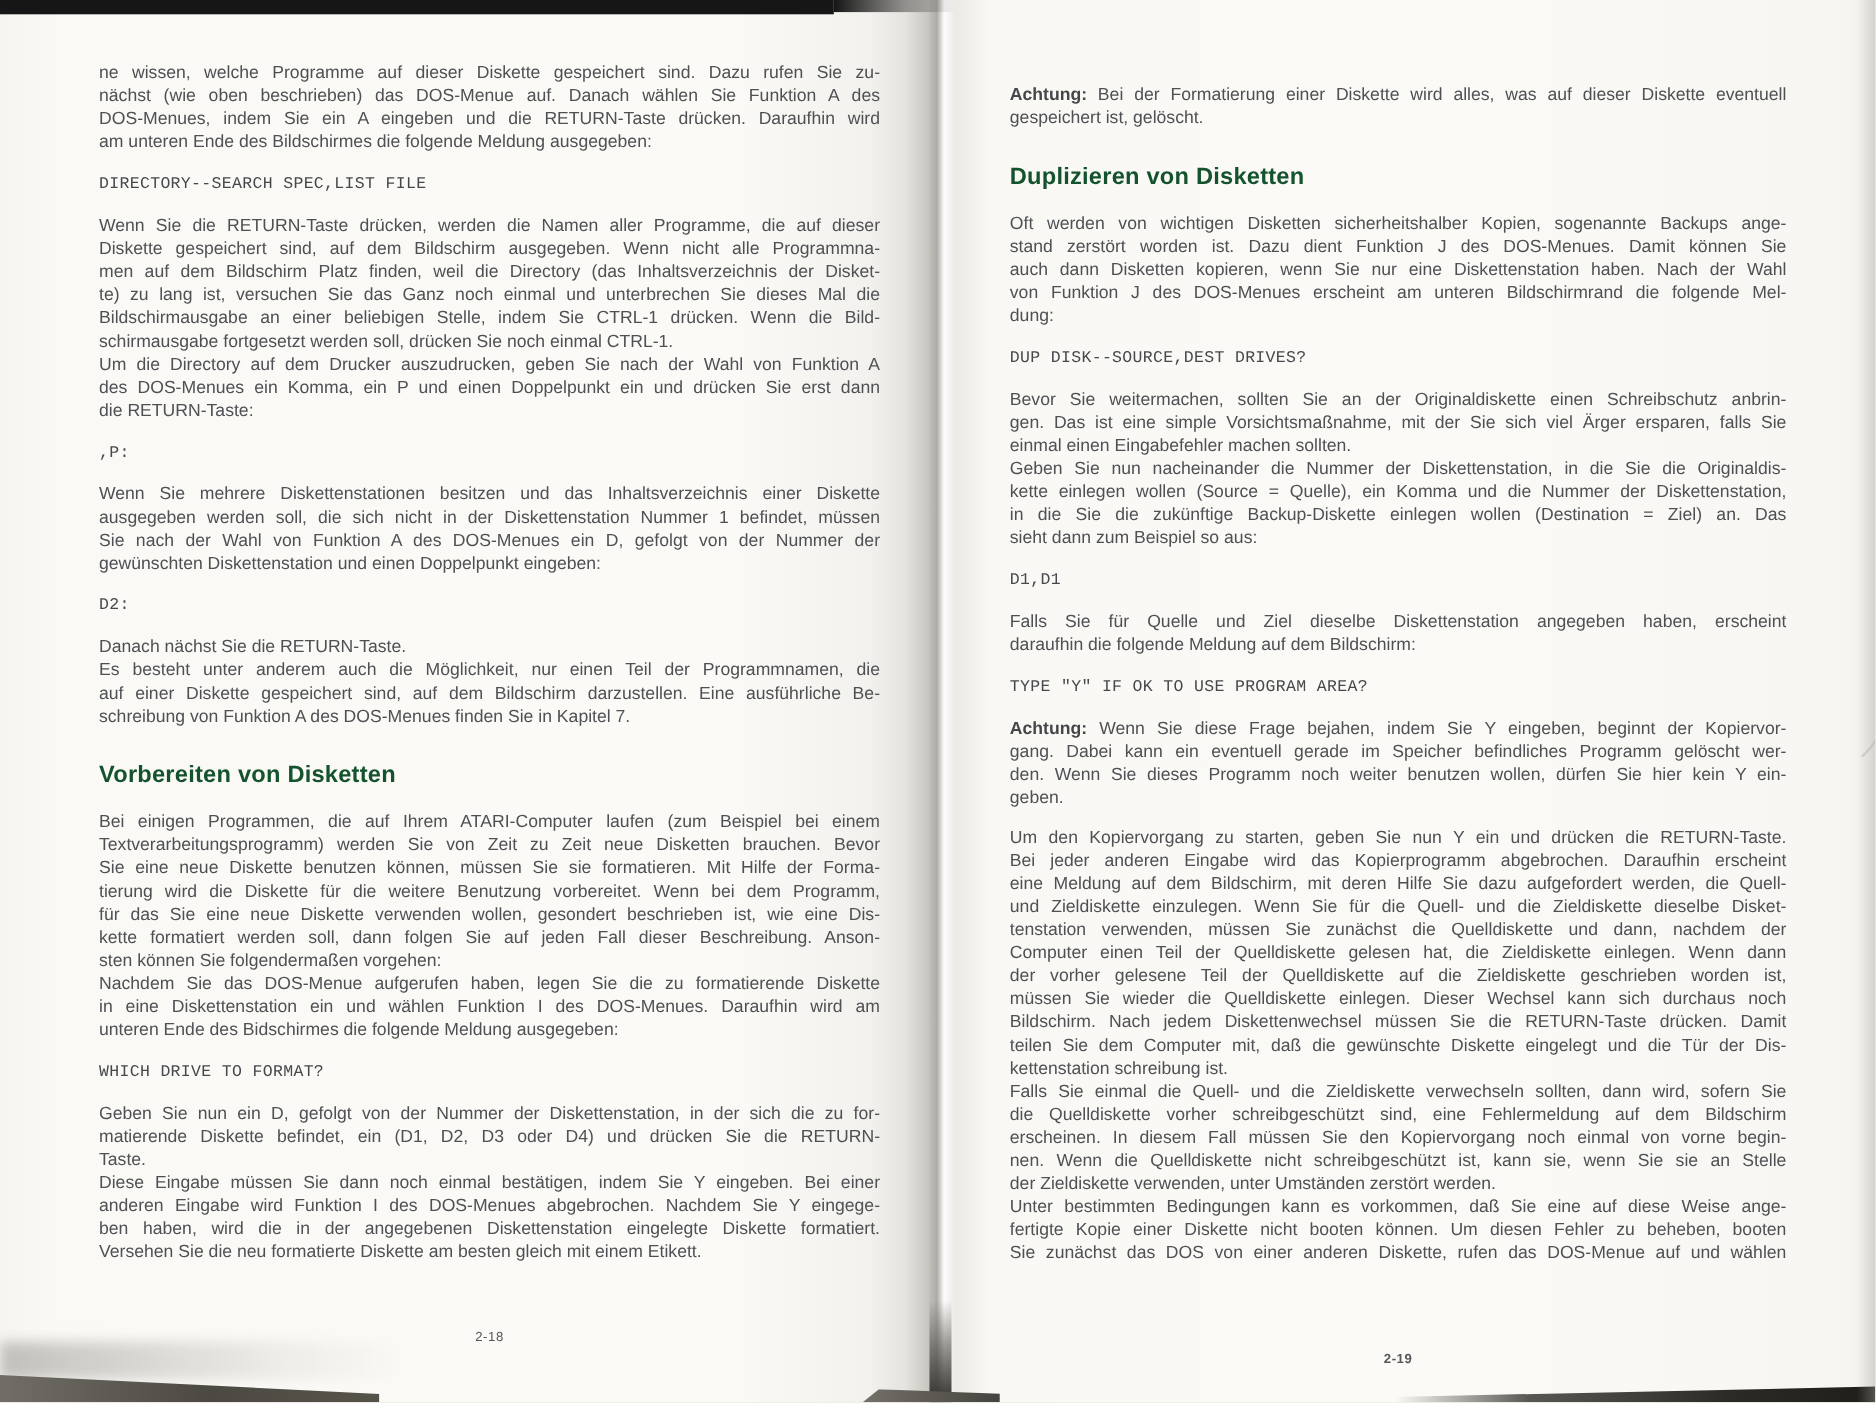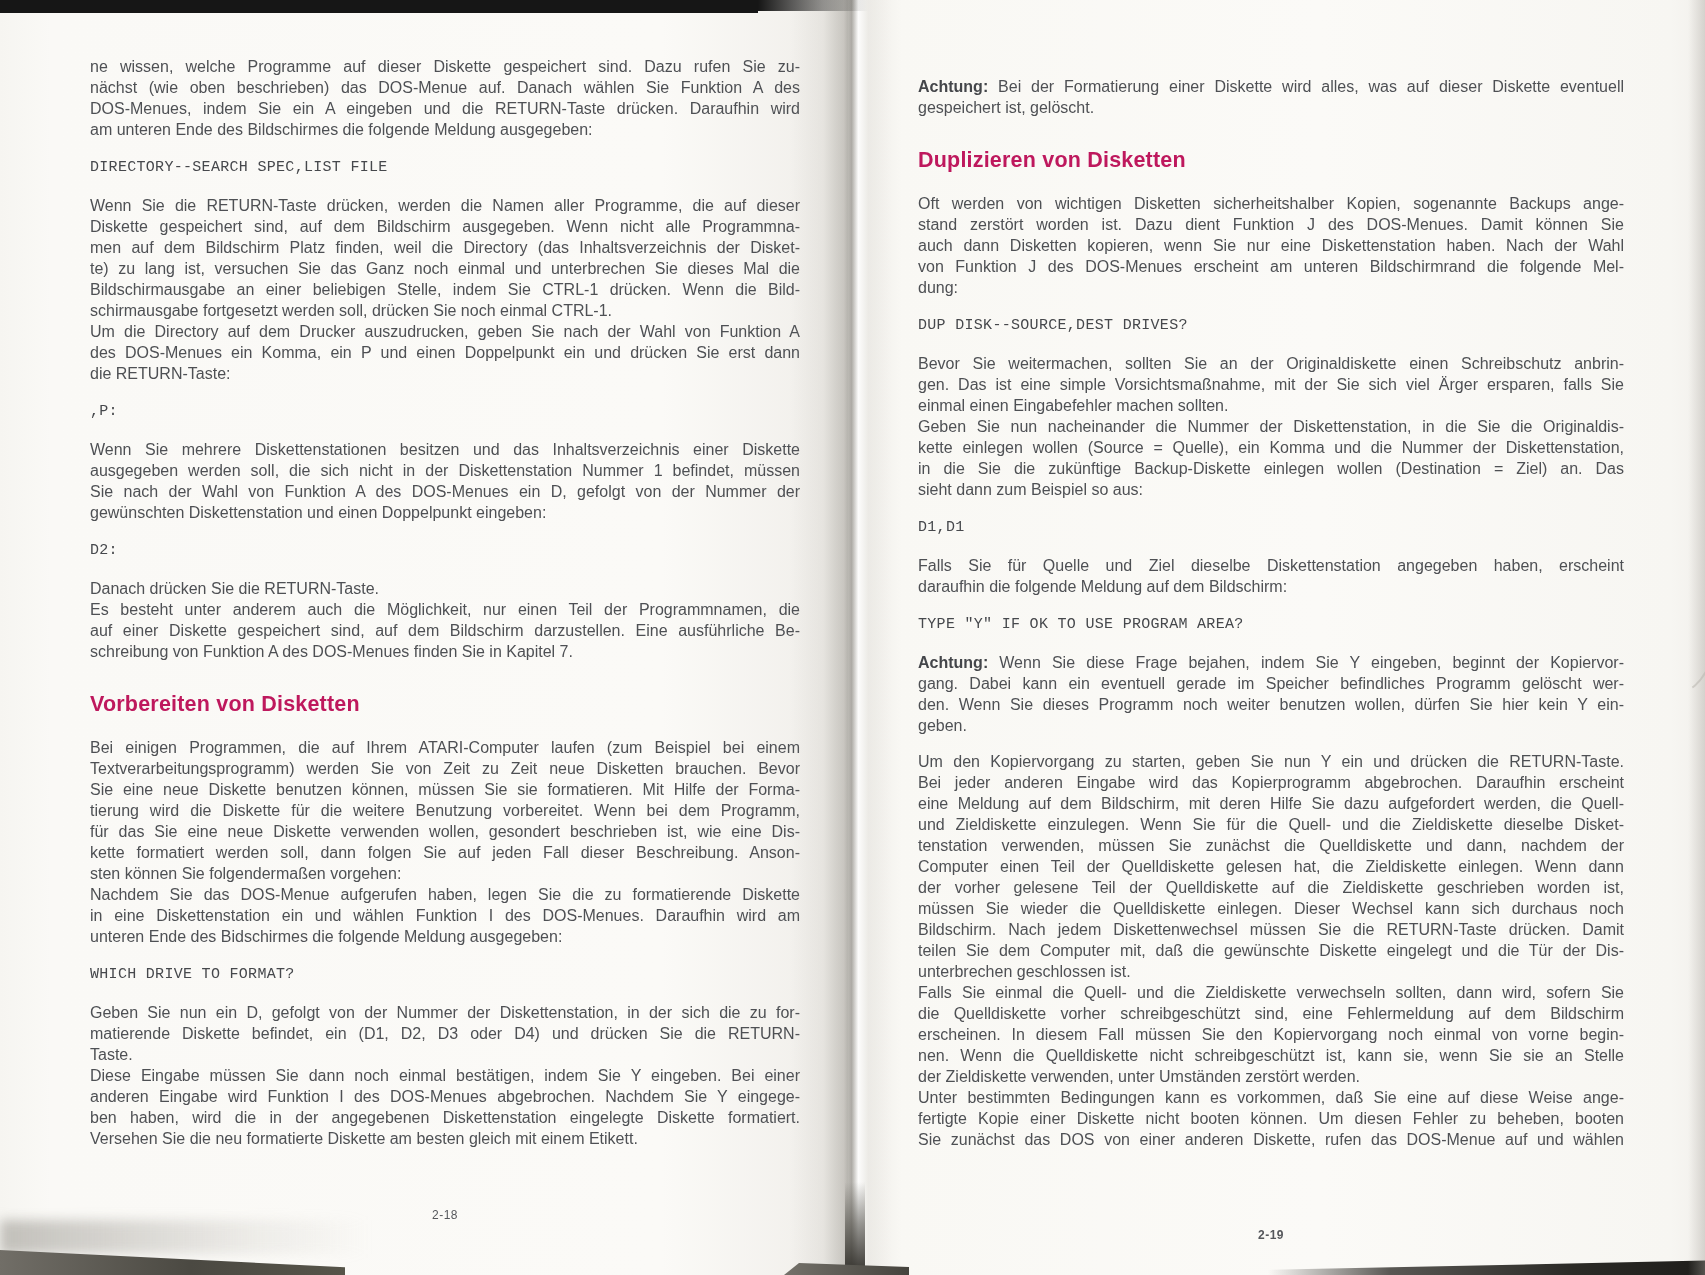--- a/index.html
+++ b/index.html
@@ -20,21 +20,21 @@
   .col > .para:first-child, .col > .mono:first-child, .col > .hd:first-child{margin-top:0;}
   .ln{text-align:justify;text-align-last:justify;white-space:normal;}
   .ln.end{text-align-last:left;}
   .mono{
     margin:17px 0;
     font-family:"Liberation Mono","DejaVu Sans Mono",monospace;
     font-size:15px;letter-spacing:.3px;color:#46484c;
   }
   .hd{
     margin:32px 0 22px 0;
-    font-size:21.5px;font-weight:700;color:#be185d;letter-spacing:.2px;
+    font-size:21.5px;font-weight:700;color:#14532d;letter-spacing:.2px;
   }
   .para b{font-weight:700;color:#44464a;}
   .pagenum{position:absolute;font-size:12px;letter-spacing:.5px;color:#55575b;text-align:center;}
   .pn-left{left:90px;width:710px;top:1208px;}
   .pn-right{left:918px;width:706px;top:1228px;font-weight:bold;}
   
   .top-strip{position:absolute;left:0;top:0;width:758px;height:13px;background:#161616;}
   .top-strip-tail{position:absolute;left:758px;top:0;width:110px;height:11px;
     background:linear-gradient(90deg,#161616,rgba(22,22,22,0));}
   .gutter{position:absolute;left:790px;top:0;width:112px;height:1275px;
@@ -94,21 +94,21 @@
       </div>
       <div class="mono">,P:</div>
       <div class="para">
         <div class="ln">Wenn Sie mehrere Diskettenstationen besitzen und das Inhaltsverzeichnis einer Diskette</div>
         <div class="ln">ausgegeben werden soll, die sich nicht in der Diskettenstation Nummer 1 befindet, müssen</div>
         <div class="ln">Sie nach der Wahl von Funktion A des DOS-Menues ein D, gefolgt von der Nummer der</div>
         <div class="ln end">gewünschten Diskettenstation und einen Doppelpunkt eingeben:</div>
       </div>
       <div class="mono">D2:</div>
       <div class="para">
-        <div class="ln end">Danach drücken Sie die RETURN-Taste.</div>
+        <div class="ln end">Danach nächst Sie die RETURN-Taste.</div>
         <div class="ln">Es besteht unter anderem auch die Möglichkeit, nur einen Teil der Programmnamen, die</div>
         <div class="ln">auf einer Diskette gespeichert sind, auf dem Bildschirm darzustellen. Eine ausführliche Be-</div>
         <div class="ln end">schreibung von Funktion A des DOS-Menues finden Sie in Kapitel 7.</div>
       </div>
       <div class="hd">Vorbereiten von Disketten</div>
       <div class="para">
         <div class="ln">Bei einigen Programmen, die auf Ihrem ATARI-Computer laufen (zum Beispiel bei einem</div>
         <div class="ln">Textverarbeitungsprogramm) werden Sie von Zeit zu Zeit neue Disketten brauchen. Bevor</div>
         <div class="ln">Sie eine neue Diskette benutzen können, müssen Sie sie formatieren. Mit Hilfe der Forma-</div>
         <div class="ln">tierung wird die Diskette für die weitere Benutzung vorbereitet. Wenn bei dem Programm,</div>
@@ -169,21 +169,21 @@
         <div class="ln">Um den Kopiervorgang zu starten, geben Sie nun Y ein und drücken die RETURN-Taste.</div>
         <div class="ln">Bei jeder anderen Eingabe wird das Kopierprogramm abgebrochen. Daraufhin erscheint</div>
         <div class="ln">eine Meldung auf dem Bildschirm, mit deren Hilfe Sie dazu aufgefordert werden, die Quell-</div>
         <div class="ln">und Zieldiskette einzulegen. Wenn Sie für die Quell- und die Zieldiskette dieselbe Disket-</div>
         <div class="ln">tenstation verwenden, müssen Sie zunächst die Quelldiskette und dann, nachdem der</div>
         <div class="ln">Computer einen Teil der Quelldiskette gelesen hat, die Zieldiskette einlegen. Wenn dann</div>
         <div class="ln">der vorher gelesene Teil der Quelldiskette auf die Zieldiskette geschrieben worden ist,</div>
         <div class="ln">müssen Sie wieder die Quelldiskette einlegen. Dieser Wechsel kann sich durchaus noch</div>
         <div class="ln">Bildschirm. Nach jedem Diskettenwechsel müssen Sie die RETURN-Taste drücken. Damit</div>
         <div class="ln">teilen Sie dem Computer mit, daß die gewünschte Diskette eingelegt und die Tür der Dis-</div>
-        <div class="ln end">unterbrechen geschlossen ist.</div>
+        <div class="ln end">kettenstation schreibung ist.</div>
         <div class="ln">Falls Sie einmal die Quell- und die Zieldiskette verwechseln sollten, dann wird, sofern Sie</div>
         <div class="ln">die Quelldiskette vorher schreibgeschützt sind, eine Fehlermeldung auf dem Bildschirm</div>
         <div class="ln">erscheinen. In diesem Fall müssen Sie den Kopiervorgang noch einmal von vorne begin-</div>
         <div class="ln">nen. Wenn die Quelldiskette nicht schreibgeschützt ist, kann sie, wenn Sie sie an Stelle</div>
         <div class="ln end">der Zieldiskette verwenden, unter Umständen zerstört werden.</div>
         <div class="ln">Unter bestimmten Bedingungen kann es vorkommen, daß Sie eine auf diese Weise ange-</div>
         <div class="ln">fertigte Kopie einer Diskette nicht booten können. Um diesen Fehler zu beheben, booten</div>
         <div class="ln">Sie zunächst das DOS von einer anderen Diskette, rufen das DOS-Menue auf und wählen</div>
       </div>
     </div>

